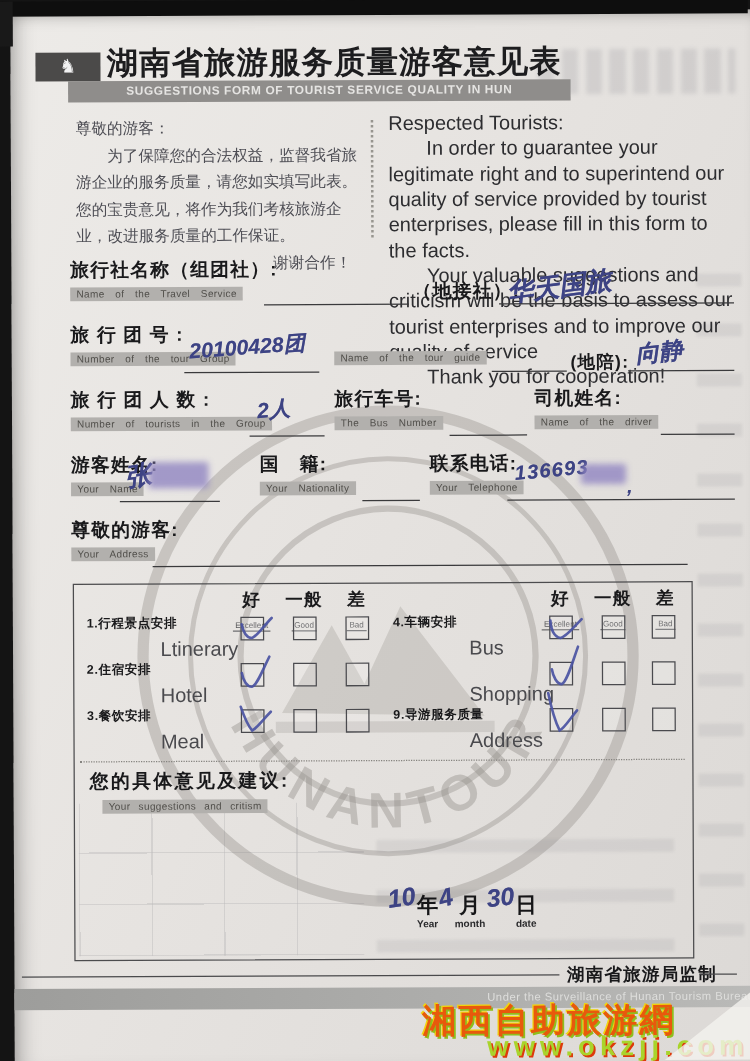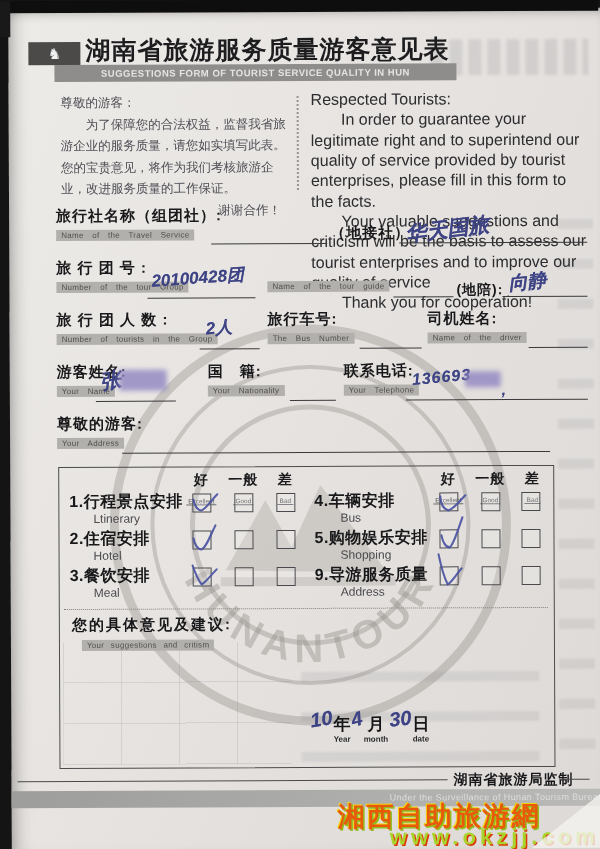--- a/index.html
+++ b/index.html
@@ -42,22 +42,22 @@
   
   .rate-box{border:1.6px solid #4c4c4e;}
   .rhead{width:46px;text-align:center;}
   .rhead .hz{font-size:14px;font-weight:bold;color:#1a1a1c;letter-spacing:1px;}
   .rhead .he{display:inline-block;font-size:6.5px;color:#5a5a5c;border-bottom:1px solid #6e6e70;
              padding:0 2px;margin-top:-2px;}
   .cb{width:17px;height:17px;border:1.7px solid #4a4a4e;background:rgba(255,255,255,.15);}
   .cb svg{position:absolute;left:-4px;top:-9px;width:32px;height:34px;overflow:visible;display:none;}
   .cb.on svg{display:block;}
   .tick{fill:none;stroke:#4a52a2;stroke-width:2.1;stroke-linecap:round;opacity:.92;}
-  .ritem-zh{font-size:16px;font-weight:bold;color:#19191b;letter-spacing:.5px;white-space:nowrap;}
-  .ritem-en{font-size:12px;color:#4a4a4e;white-space:nowrap;}
+  .ritem-zh{font-size:10px;font-weight:bold;color:#19191b;letter-spacing:.5px;white-space:nowrap;}
+  .ritem-en{font-size:16px;color:#4a4a4e;white-space:nowrap;margin-left:35px;}
   .dotline{height:0;border-top:1.6px dotted #85837f;}
 
   
   .date-wrap{display:flex;align-items:flex-start;}
   .dcn{display:flex;flex-direction:column;align-items:center;margin:0 1px;}
   .dcn .c{font-size:17px;font-weight:bold;color:#161618;}
   .dcn .e{font-size:8px;font-weight:bold;color:#2a2a2c;margin-top:-1px;}
   .dnum{font-size:20px;margin-top:-5px;transform:rotate(-8deg);}
 
   
@@ -237,21 +237,20 @@
       <div class="abs ritem-zh" style="left:255px;top:24px;">4.车辆安排</div>
       <div class="abs ritem-en" style="left:281px;top:44px;">Bus</div>
       <div class="abs cb on" style="left:380px;top:26px;">
           <svg viewBox="0 0 32 34">
             <path class="tick" d="M4 12 C4 19 7 25 12 26 C17 25 22 18 29 11"></path>
           </svg>
         </div>
       <div class="abs cb" style="left:422px;top:26px;"></div>
       <div class="abs cb" style="left:462px;top:26px;"></div>
 
-      <div class="abs ritem-zh" style="left:255px;top:61px;">5.购物娱乐安排</div>
       <div class="abs ritem-en" style="left:281px;top:81px;">Shopping</div>
       <div class="abs cb on" style="left:380px;top:63px;">
           <svg viewBox="0 0 32 34">
             <path class="tick" d="M5 14 C6 20 9 26 13 26 C17 24 21 10 26 -4"></path>
           </svg>
         </div>
       <div class="abs cb" style="left:422px;top:63px;"></div>
       <div class="abs cb" style="left:462px;top:63px;"></div>
 
       <div class="abs ritem-zh" style="left:255px;top:98px;">9.导游服务质量</div>

